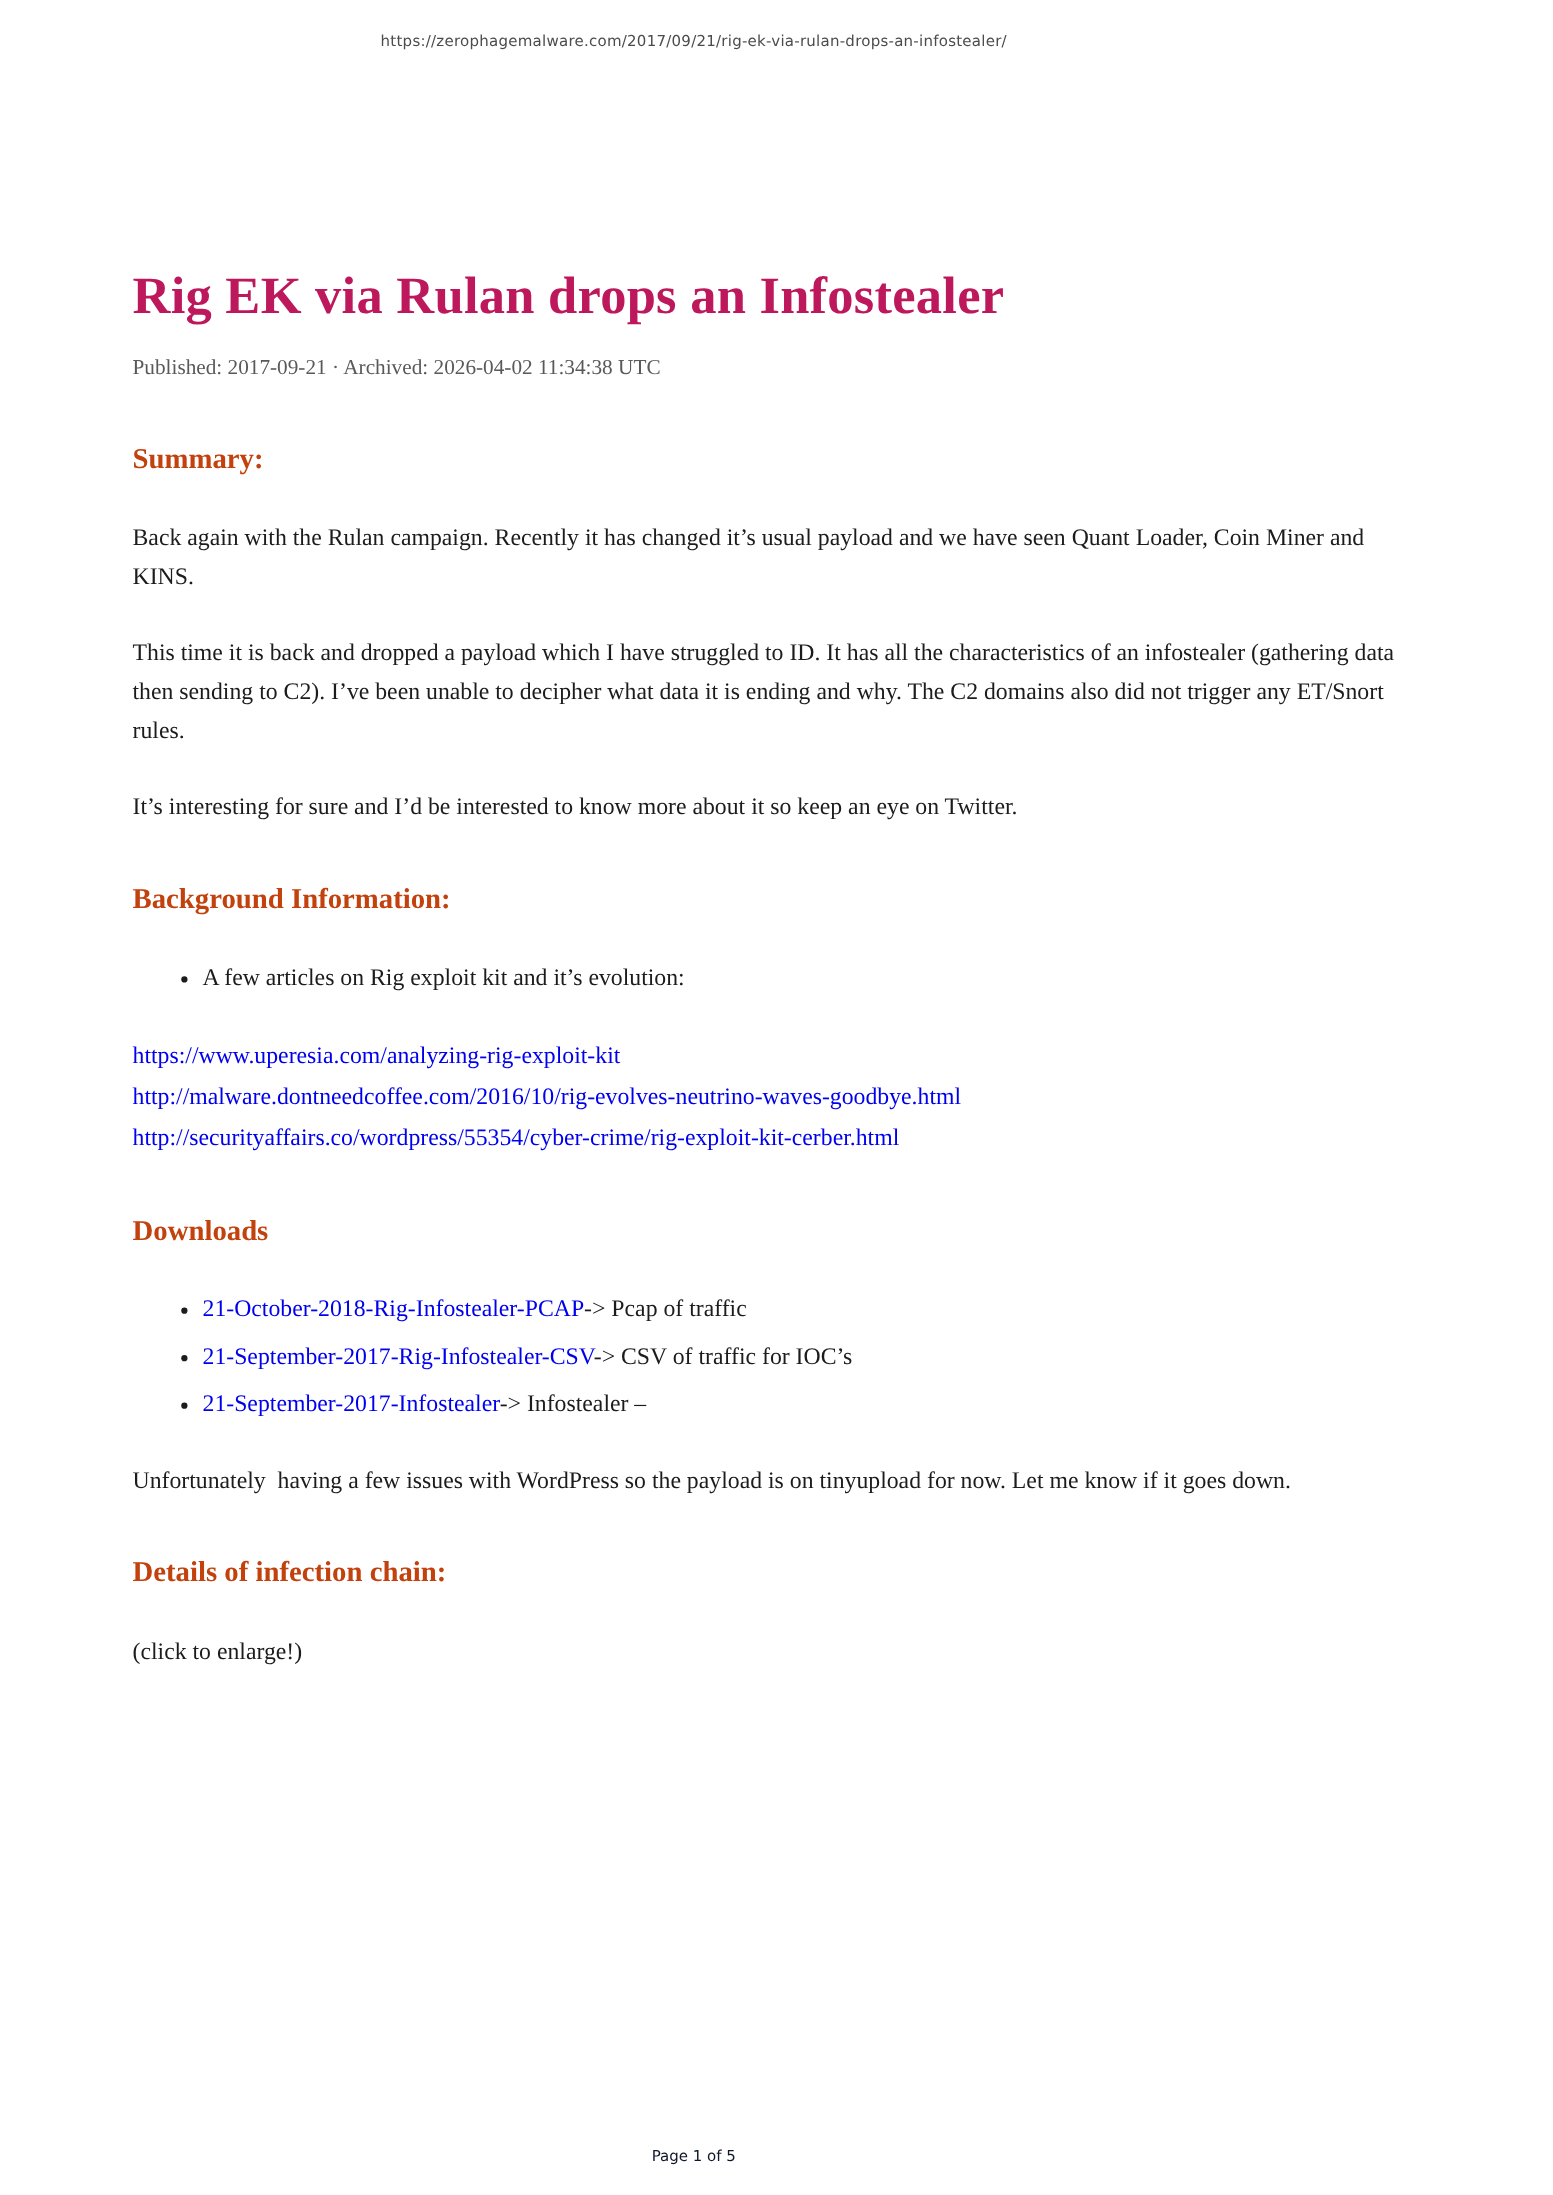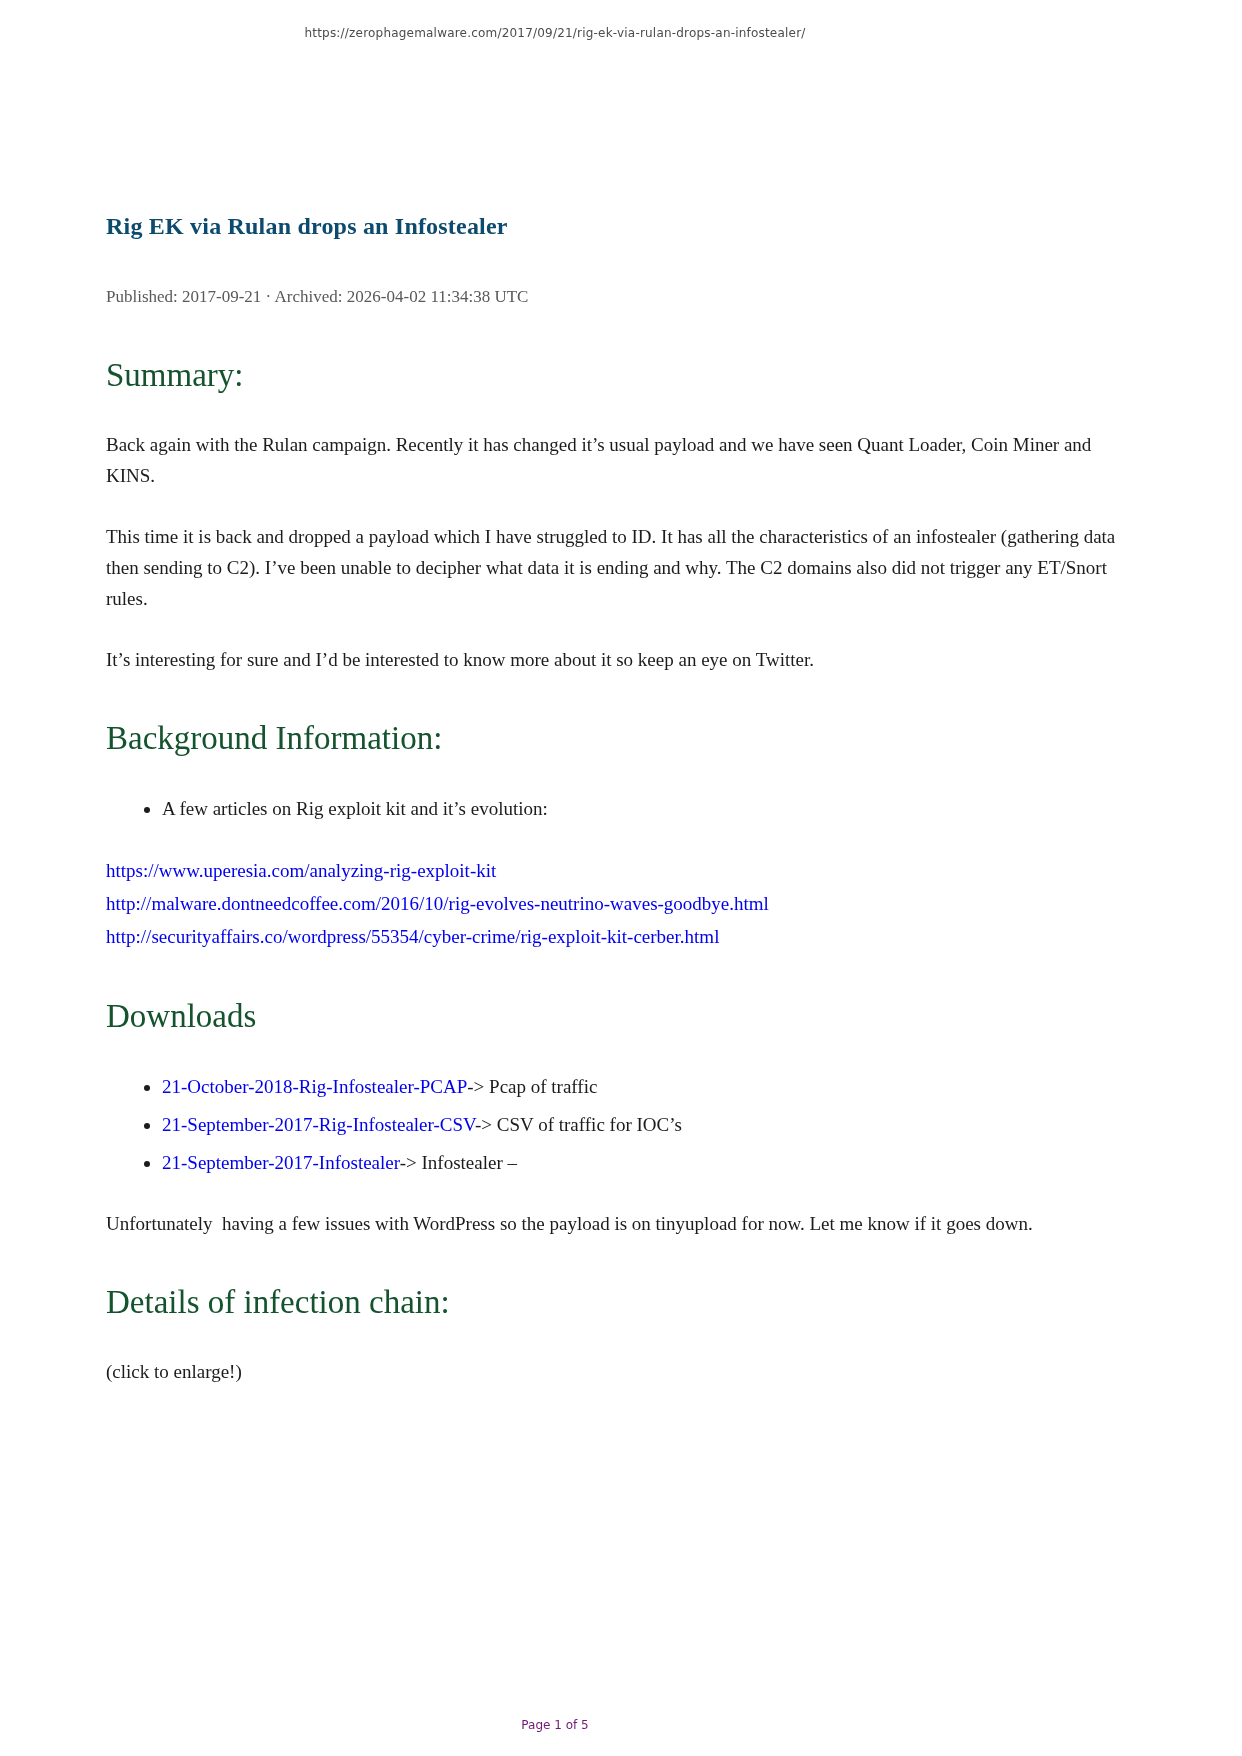--- a/index.html
+++ b/index.html
@@ -24,36 +24,36 @@
     letter-spacing: 0.2px;
   }
   .content {
     position: absolute;
     top: 0;
     left: 106px;
     width: 1036px;
     padding-top: 212px;
   }
   h1 {
-    font-size: 24px;
+    font-size: 42px;
     font-weight: bold;
-    color: #0c4a6e;
+    color: #be185d;
     letter-spacing: 0.2px;
-    margin: 0 0 40px 0;
+    margin: 0 0 16px 0;
     line-height: 1.2;
   }
   .meta {
     font-size: 17px;
     color: var(--meta-text, #595959);
     margin: 0 0 44px 0;
   }
   h2 {
-    font-size: 33px;
-    font-weight: normal;
-    color: #14532d;
+    font-size: 23px;
+    font-weight: bold;
+    color: #c2410c;
     margin: 44px 0 34px 0;
     line-height: 1.2;
   }
   p {
     font-size: 19px;
     line-height: 31px;
     margin: 0 0 30px 0;
     white-space: pre-wrap;
   }
   ul {
@@ -82,21 +82,21 @@
     line-height: 31px;
   }
   .print-footer {
     position: absolute;
     bottom: 24px;
     left: 0;
     width: 1110px;
     text-align: center;
     font-family: "DejaVu Sans", "Liberation Sans", sans-serif;
     font-size: 12px;
-    color: #701a75;
+    color: #0f172a;
   }
 </style>
 </head>
 <body>
 
 <header class="print-header">
   <span>https://zerophagemalware.com/2017/09/21/rig-ek-via-rulan-drops-an-infostealer/</span>
 </header>
 
 <main class="content">

